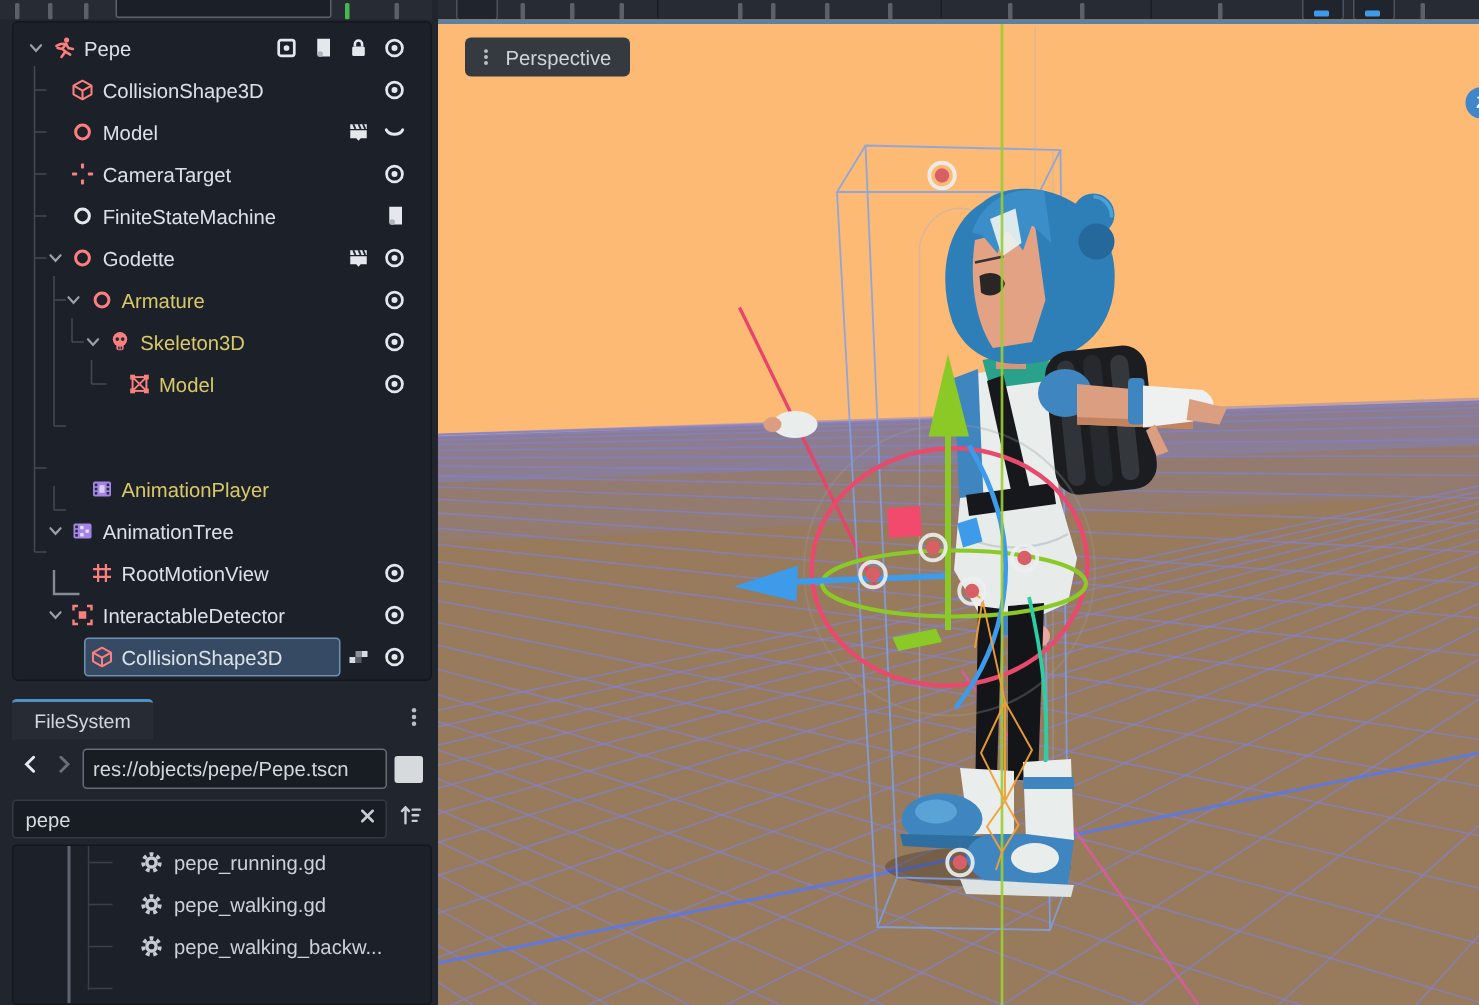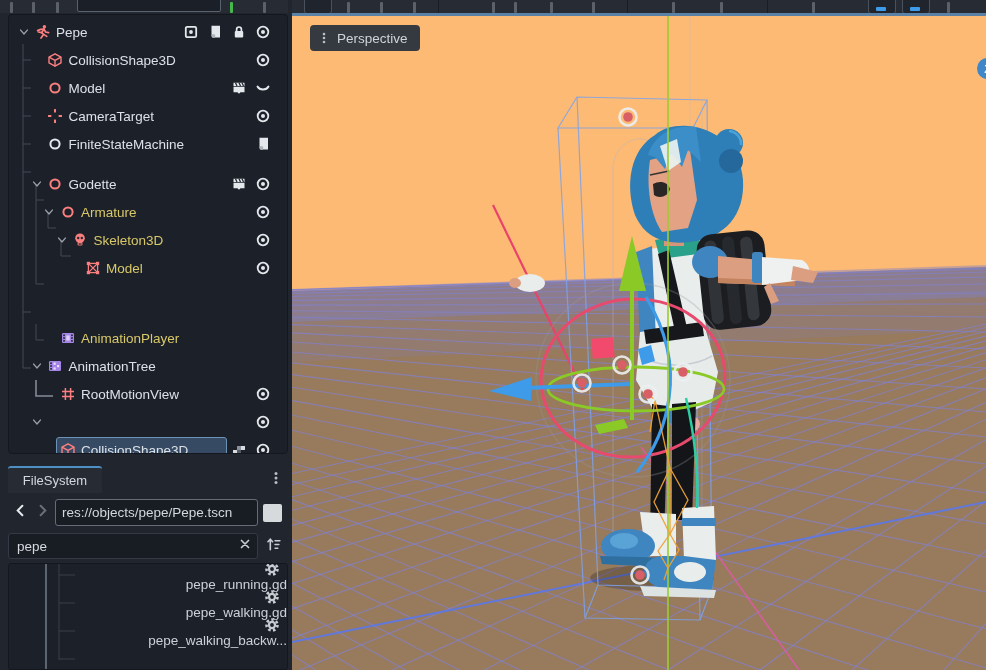--- a/index.html
+++ b/index.html
@@ -34,21 +34,21 @@
   .navbtn svg{width:15px;height:15px;}
   .pathfield{position:absolute;left:55px;top:499px;width:203px;height:27px;background:#181d24;border:1px solid #666c76;border-radius:3px;box-sizing:border-box;color:#d2d7de;font-size:13.5px;font-family:"Liberation Sans",sans-serif;padding:0 6px;}
   .sqbtn{position:absolute;left:263px;top:504px;width:19px;height:18px;background:#d7dadd;border-radius:2px;}
   .searchwrap{position:absolute;left:8px;top:533px;width:250px;height:26px;background:#181d24;border:1px solid #343a44;border-radius:3px;box-sizing:border-box;display:flex;align-items:center;}
   .searchwrap input{flex:1;background:transparent;border:none;outline:none;color:#d6dae0;font-size:13.5px;font-family:"Liberation Sans",sans-serif;padding:0 8px;min-width:0;}
   .clearx{width:24px;height:24px;display:flex;align-items:center;justify-content:center;}
   .clearx svg{width:14px;height:14px;}
   .sortbtn{position:absolute;left:261px;top:533px;width:25px;height:26px;display:flex;align-items:center;justify-content:center;}
   .sortbtn svg{width:17px;height:17px;}
   .file-panel{position:absolute;left:8px;top:563px;width:280px;height:107px;background:#1c2129;border:1px solid #14171d;border-radius:3px;box-sizing:border-box;overflow:hidden;}
-  .frow{position:relative;height:28px;display:flex;align-items:flex-end;padding-left:84px;flex-direction:column;}
+  .frow{position:relative;height:28px;display:flex;align-items:center;padding-left:84px;}
   .frow .gicon{width:16px;height:16px;margin-right:7px;flex:0 0 16px;}
   .frow .gicon svg{width:16px;height:16px;}
   .flabel{font-size:13.5px;color:#ccd1d8;white-space:nowrap;}
   
   .viewport{position:absolute;left:292px;top:13px;width:694px;height:657px;background:#fdba74;overflow:hidden;}
   .vborder{position:absolute;left:0;top:0;width:100%;height:3px;background:#5b81a4;}
   .scene-svg{position:absolute;left:0;top:0;}
   .persp-btn{position:absolute;left:18px;top:12px;height:26px;background:#353a40;border-radius:4px;display:flex;align-items:center;padding:0 12px 0 7px;color:#cfd3da;font-size:13.5px;}
   .persp-btn .pd{width:14px;height:14px;margin-right:6px;}
   .persp-btn .pd svg{width:14px;height:14px;}
@@ -213,21 +213,21 @@
           </span>
           <span class="rbtns">
             <span class="rbtn">
               <svg viewBox="0 0 16 16">
                 <path d="M4.5 1.8 H13 V13.6 H6.5 A2 2 0 0 1 4.5 11.6 Z" fill="#e4e8ed"></path>
                 <circle cx="6.4" cy="12" r="1.9" fill="#aeb4bc"></circle>
               </svg>
             </span>
           </span>
         </div>
-        <div class="trow" style="padding-left: 20.5px; margin-top: 12px;">
+        <div class="trow" style="padding-left: 20.5px;">
           <span class="chev">
             <svg viewBox="0 0 16 16">
               <path d="M3.5 5.5 L8 10.5 L12.5 5.5" stroke="#99a0ab" stroke-width="1.9" fill="none" stroke-linecap="round"></path>
             </svg>
           </span>
           <span class="selwrap">
             <span class="nicon">
               <svg viewBox="0 0 16 16">
                 <circle cx="8" cy="8" r="4.6" stroke="#fc7f7f" stroke-width="2" fill="none"></circle>
               </svg>
@@ -401,20 +401,31 @@
                 <circle cx="8" cy="8" r="2" fill="#e4e8ed"></circle>
               </svg>
             </span>
           </span>
         </div>
         <div class="trow" style="padding-left: 20.5px;">
           <span class="chev">
             <svg viewBox="0 0 16 16">
               <path d="M3.5 5.5 L8 10.5 L12.5 5.5" stroke="#99a0ab" stroke-width="1.9" fill="none" stroke-linecap="round"></path>
             </svg>
+          </span>
+          <span class="selwrap">
+            <span class="nicon">
+              <svg viewBox="0 0 16 16">
+                <g stroke="#fc7f7f" stroke-width="1.6" fill="none">
+                  <path d="M2 5 V2 H5 M11 2 H14 V5 M14 11 V14 H11 M5 14 H2 V11"></path>
+                </g>
+                <rect x="5.5" y="5.5" width="5" height="5" fill="#fc7f7f"></rect>
+              </svg>
+            </span>
+            <span class="nlabel">InteractableDetector</span>
           </span>
           <span class="rbtns">
             <span class="rbtn">
               <svg viewBox="0 0 16 16">
                 <circle cx="8" cy="8" r="5.3" fill="none" stroke="#e4e8ed" stroke-width="1.8"></circle>
                 <circle cx="8" cy="8" r="2" fill="#e4e8ed"></circle>
               </svg>
             </span>
           </span>
         </div>

